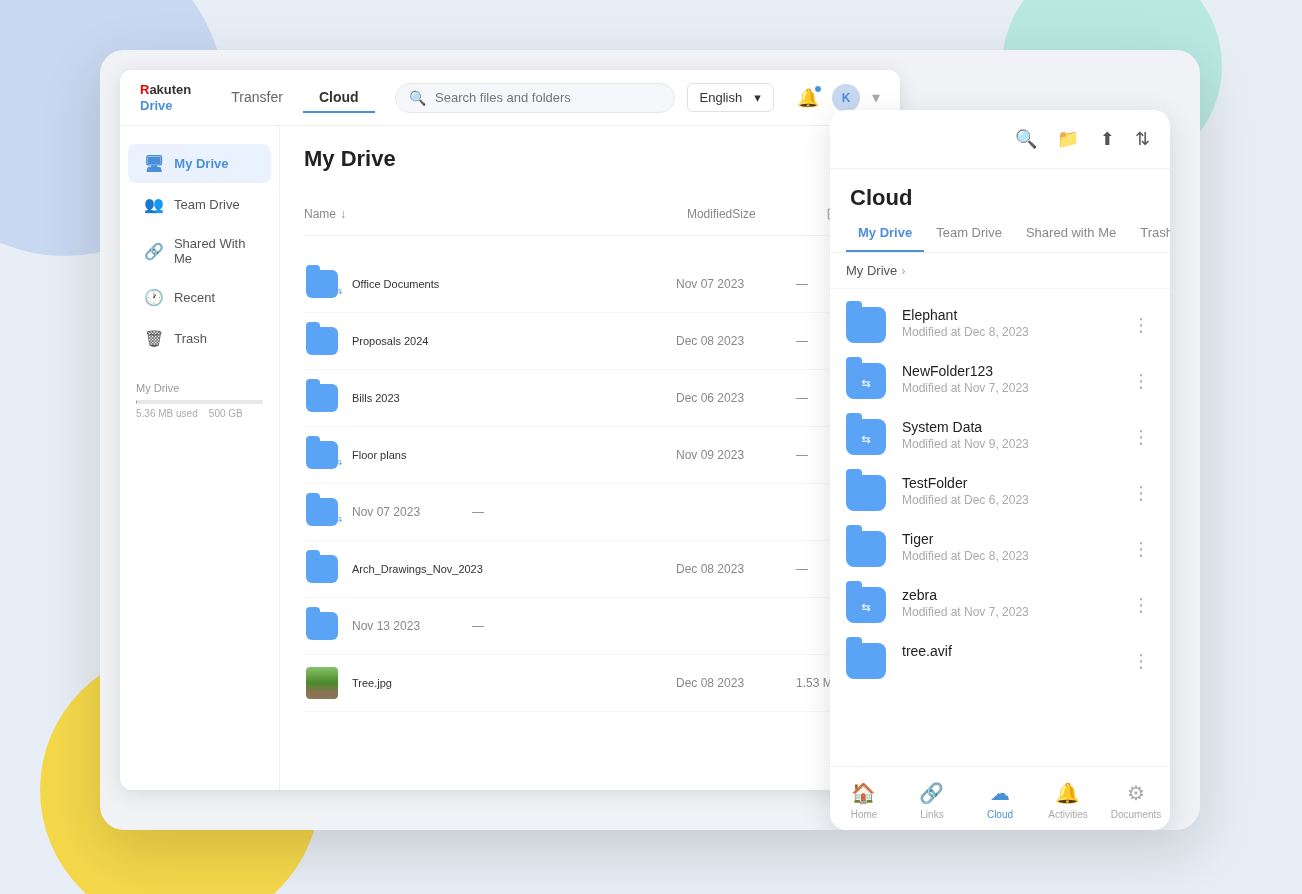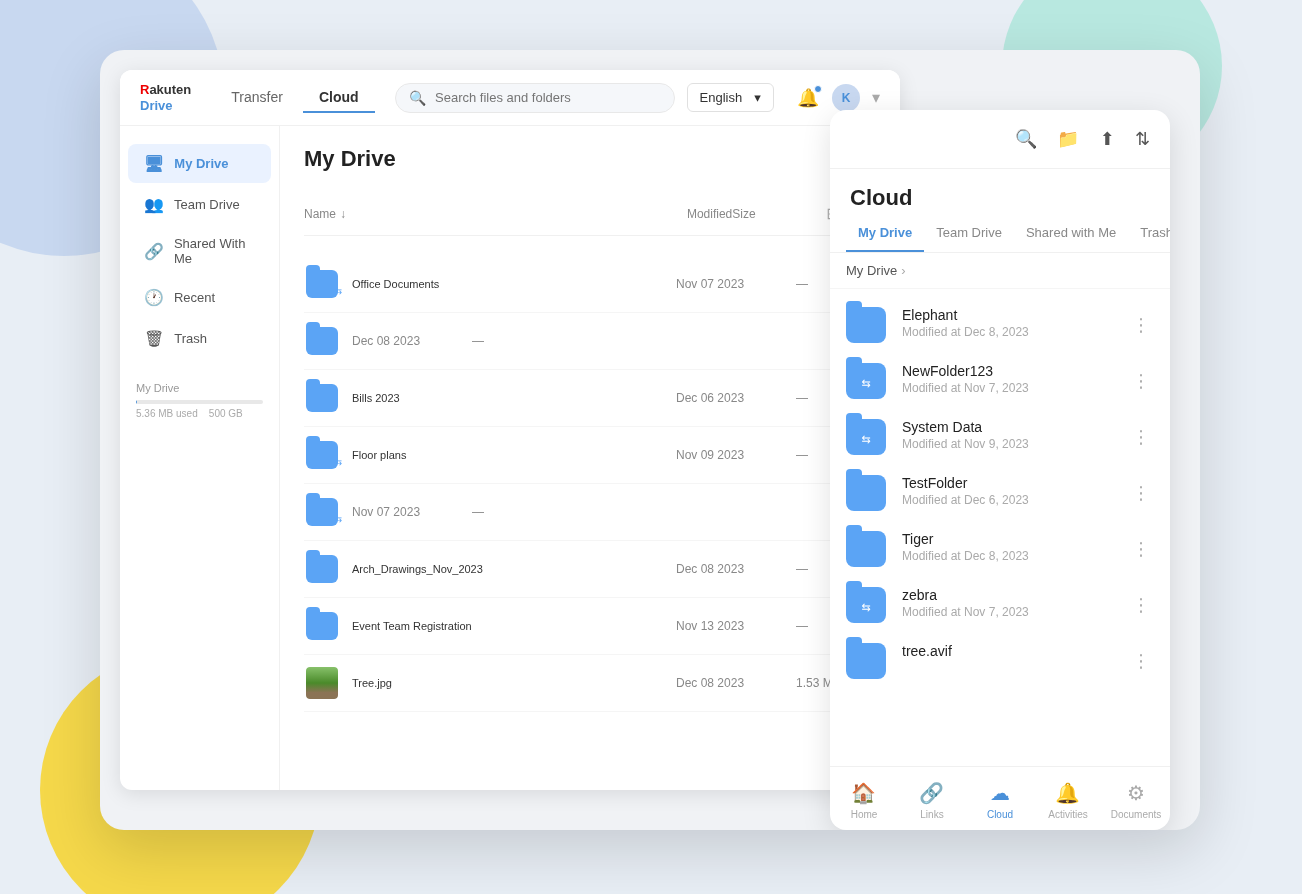--- a/index.html
+++ b/index.html
@@ -538,20 +538,21 @@
           <div class="file-modified">Nov 07 2023</div>
           <div class="file-size">—</div>
         </div>
 
         <div class="file-row">
           <div class="file-icon-wrap">
             <div class="folder-wrap" style="position:relative">
               <div class="folder-icon"></div>
             </div>
           </div>
+          <div class="file-name">Proposals 2024</div>
           <div class="file-modified">Dec 08 2023</div>
           <div class="file-size">—</div>
         </div>
 
         <div class="file-row">
           <div class="file-icon-wrap">
             <div class="folder-wrap" style="position:relative">
               <div class="folder-icon"></div>
             </div>
           </div>
@@ -593,21 +594,20 @@
           <div class="file-modified">Dec 08 2023</div>
           <div class="file-size">—</div>
         </div>
 
         <div class="file-row">
           <div class="file-icon-wrap">
             <div class="folder-wrap" style="position:relative">
               <div class="folder-icon"></div>
             </div>
           </div>
-          <div class="file-name">Event Team Registration</div>
           <div class="file-modified">Nov 13 2023</div>
           <div class="file-size">—</div>
         </div>
 
         <div class="file-row">
           <div class="file-icon-wrap">
             <div class="file-thumb">
               <div class="tree-thumb"></div>
             </div>
           </div>

